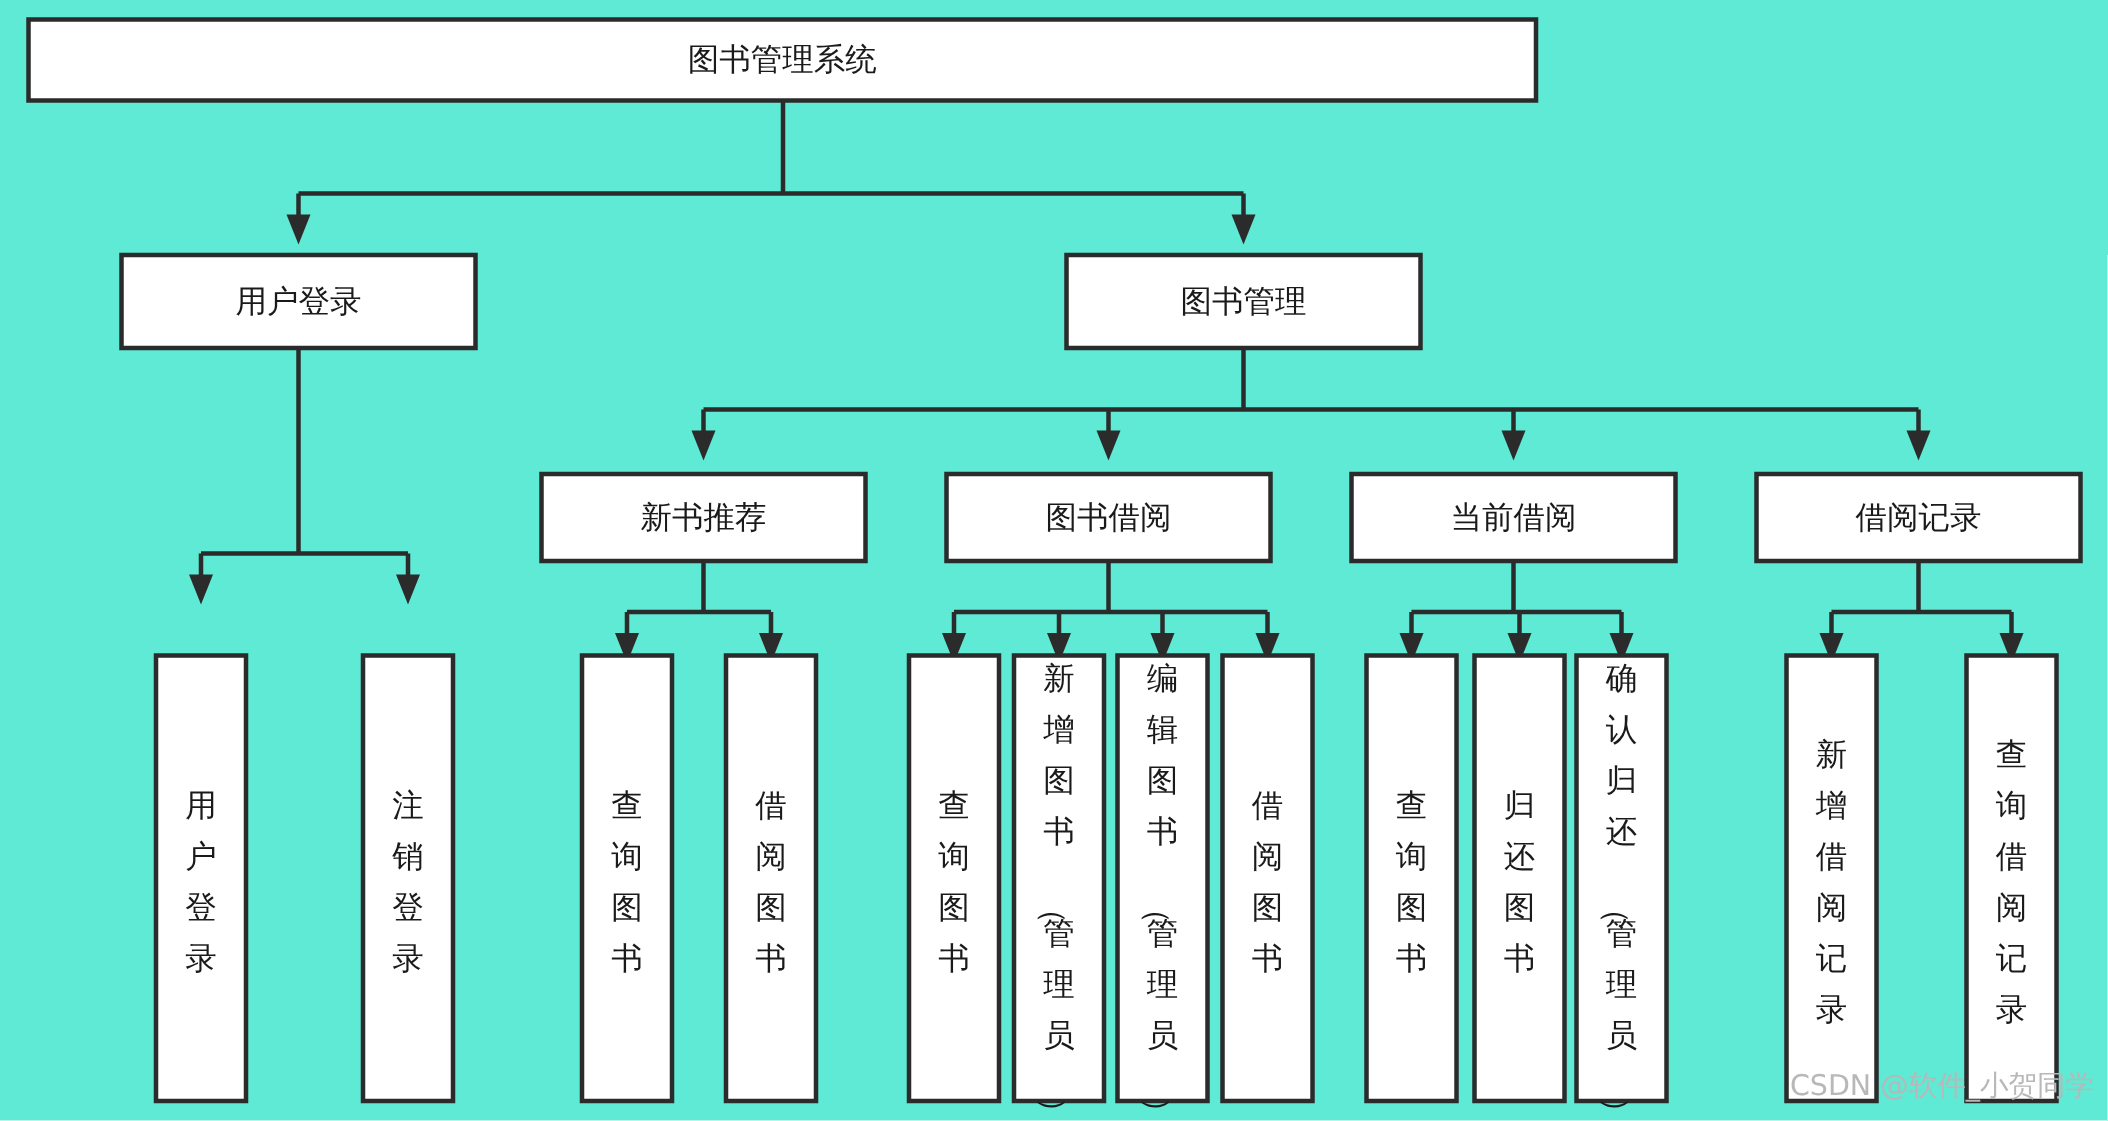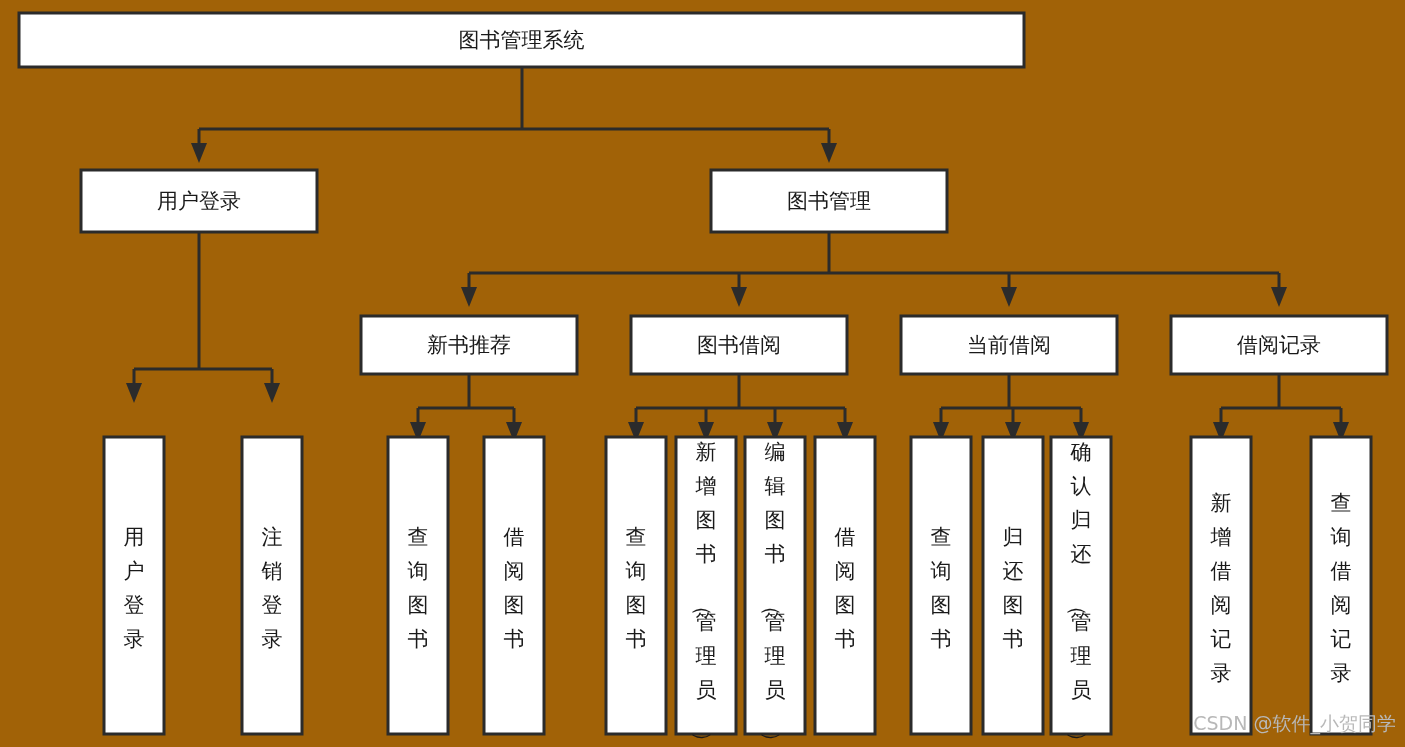--- a/index.html
+++ b/index.html
@@ -11,21 +11,21 @@
   body {
     width: 1405px;
     height: 747px;
     overflow: hidden;
     font-family: "DejaVu Sans", "Liberation Sans", sans-serif;
   }
   #diagram-root {
     position: relative;
     width: 1405px;
     height: 747px;
-    background: #a16207;
+    background: #5eead4;
   }
   svg#flowchart {
     display: block;
     width: 1405px;
     height: 747px;
   }
   .node-box {
     fill: #ffffff;
     stroke: #2b2b2b;
     stroke-width: 3;

